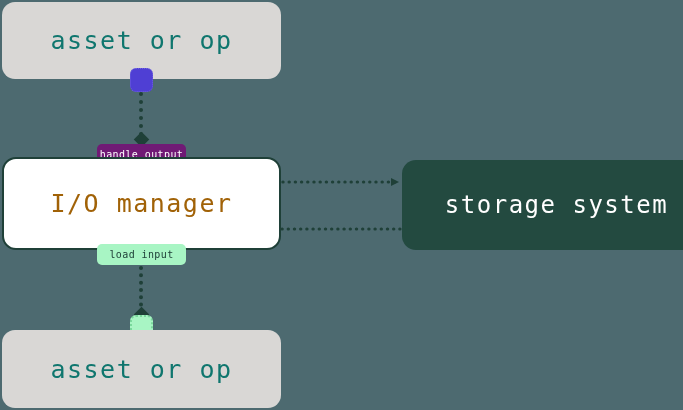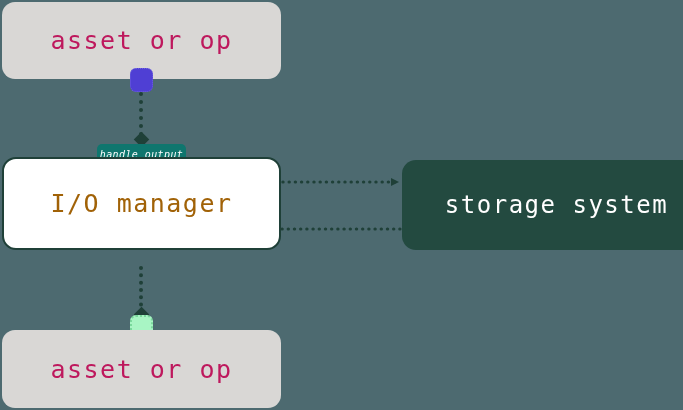--- a/index.html
+++ b/index.html
@@ -24,21 +24,21 @@
     box-sizing: border-box;
     display: flex;
     align-items: center;
     justify-content: center;
     border-radius: 13px;
     font-family: "DejaVu Sans Mono", monospace;
     white-space: nowrap;
   }
   .asset-node {
     background: #d9d7d5;
-    color: #be185d;
+    color: #0f766e;
     font-size: 25px;
     letter-spacing: 1.5px;
   }
   #asset-top {
     left: 2px;
     top: 2px;
     width: 279px;
     height: 77px;
   }
   #asset-bottom {
@@ -131,23 +131,22 @@
     font-family: "DejaVu Sans Mono", monospace;
     font-size: 10px;
     letter-spacing: 0.4px;
     white-space: nowrap;
   }
   #label-handle-output {
     left: 97px;
     top: 144px;
     width: 89px;
     height: 21px;
-    background: #0f766e;
+    background: #701a75;
     color: #ffffff;
-    font-style: italic;
   }
   #label-load-input {
     left: 97px;
     top: 244px;
     width: 89px;
     height: 21px;
     background: #a8f5c4;
     color: #1f4038;
   }
 
@@ -195,20 +194,23 @@
   </div>
 
   <div class="node" id="iomanager-node">
     <span>I/O manager</span>
   </div>
 
   <div class="node" id="storage-node">
     <span>storage system</span>
   </div>
 
+  <div class="edge-label" id="label-load-input">
+    <span>load input</span>
+  </div>
 
   <div class="vline" id="vline-bottom"></div>
   <div class="diamond" id="diamond-bottom"></div>
 
   <div class="port" id="port-input"></div>
 
   <div class="node asset-node" id="asset-bottom">
     <span>asset or op</span>
   </div>
 

